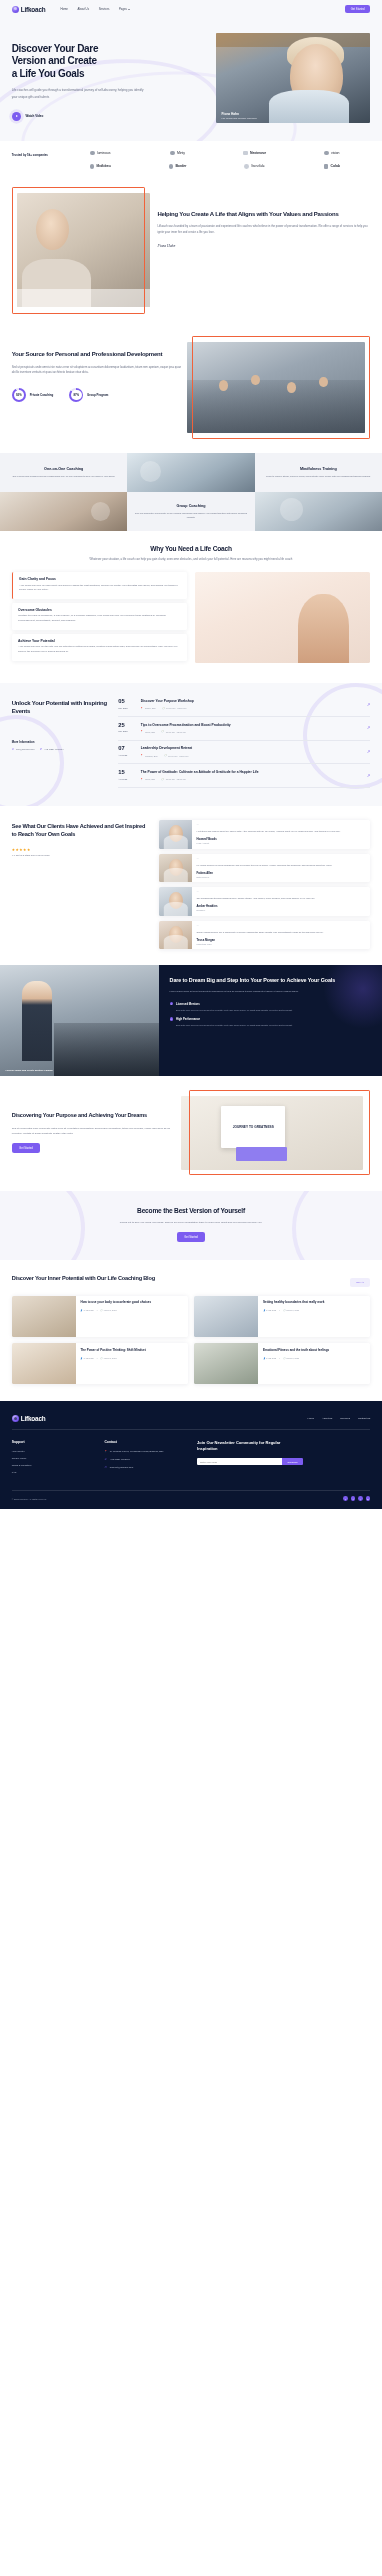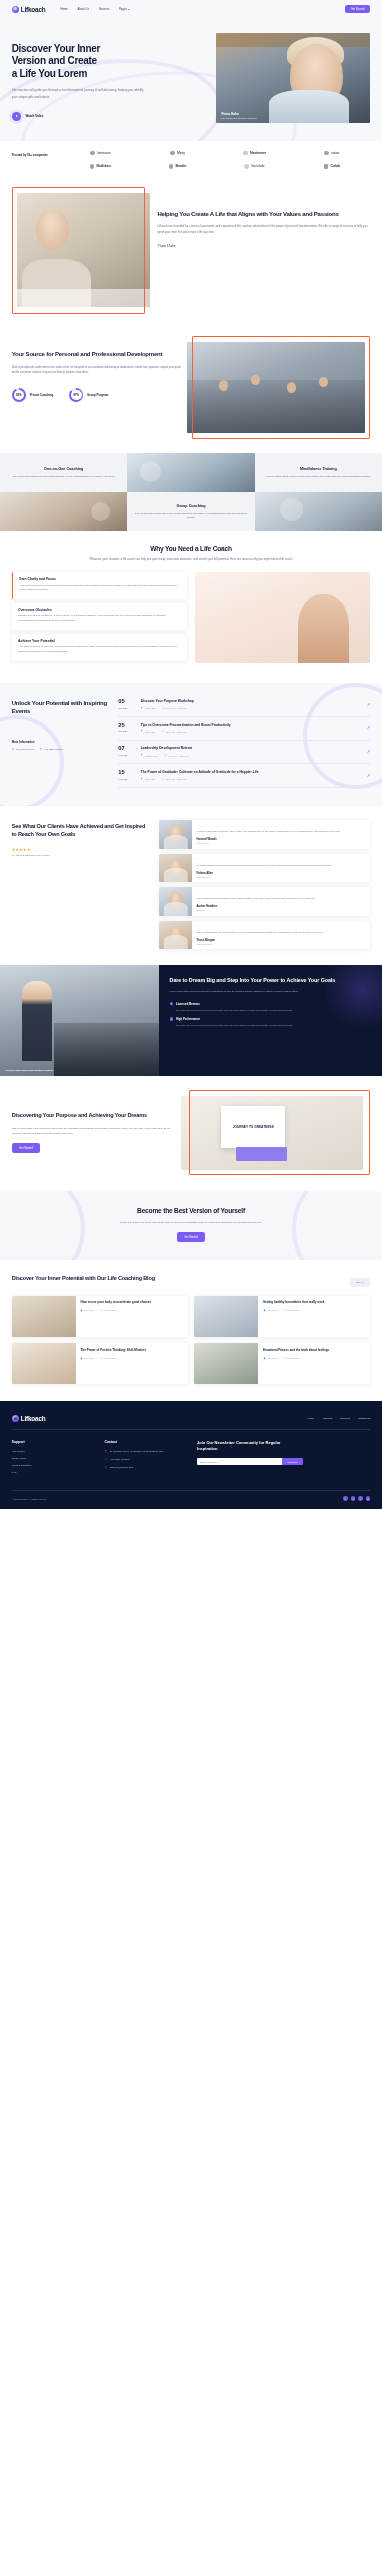--- a/index.html
+++ b/index.html
@@ -287,23 +287,23 @@
     </div>
     <button class="btn-nav">Get Started</button>
   </div>
 
   <div class="hero">
     <div class="hero-swirl"></div>
     <div class="hero-swirl2"></div>
     <div class="hero-inner">
       <div class="hero-left">
         <h1 class="hero-title">
-          <span>Discover Your Inner</span><br>
+          <span>Discover Your Dare</span><br>
           <span>Version and Create</span><br>
-          <span>a Life You Lorem</span>
+          <span>a Life You Goals</span>
         </h1>
         <p class="hero-sub">Life coaches will guide you through a transformational journey of self-discovery, helping you identify your unique gifts and talents</p>
         <div class="watch">
           <span class="play"></span>
           <span class="watch-label">Watch Video</span>
         </div>
       </div>
       <div class="hero-photo">
         <div class="glassbar"></div>
         <div class="hair"></div>

